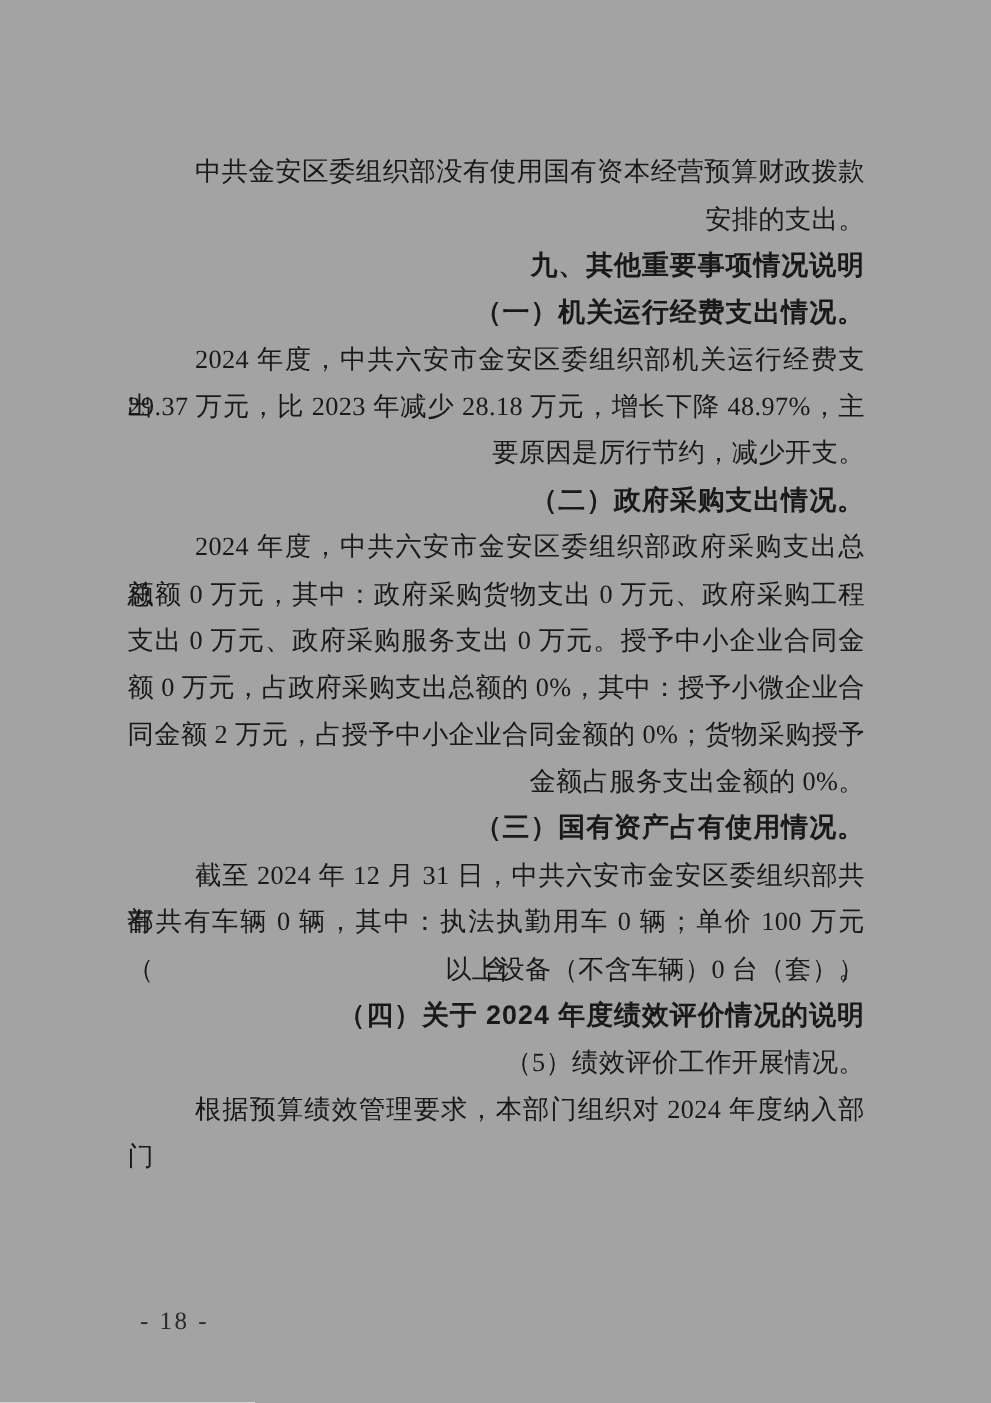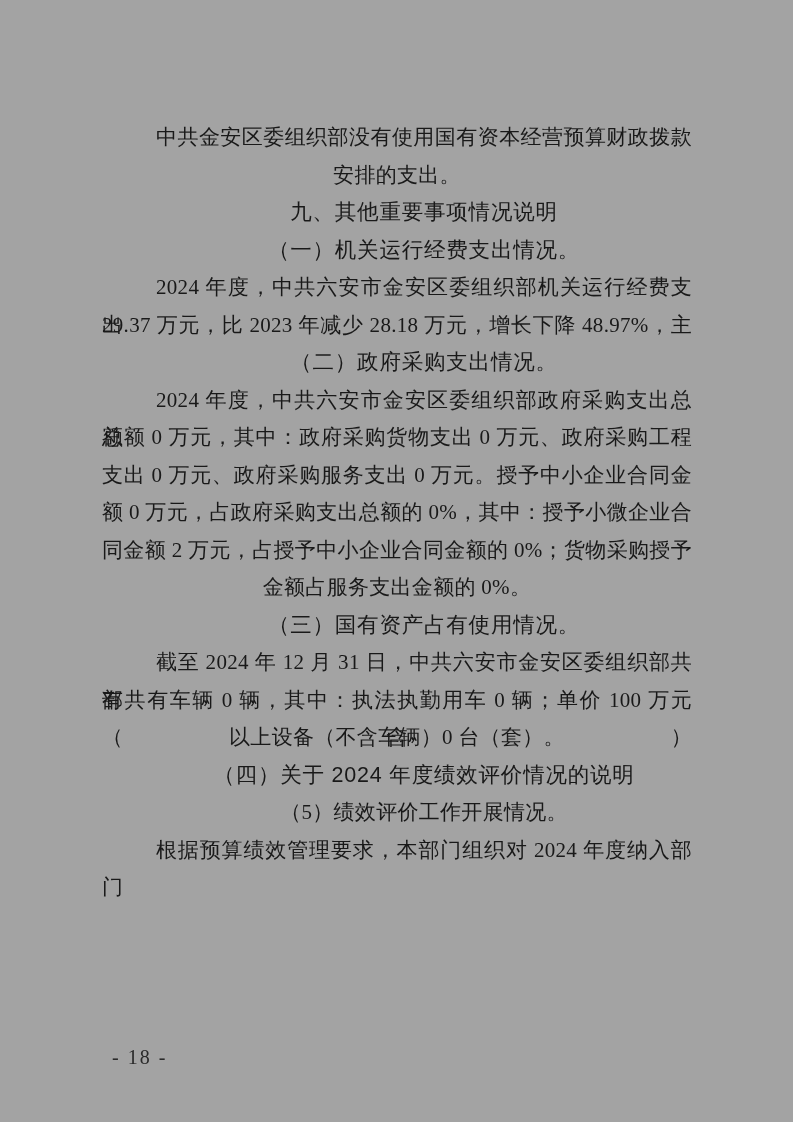--- a/index.html
+++ b/index.html
@@ -20,39 +20,39 @@
     left: 102px;
     top: 119px;
     width: 590px;
   }
   .ln {
     font-family: "Liberation Serif", "DejaVu Serif", serif;
     font-size: 21px;
     line-height: 37.5px;
     height: 37.5px;
     color: #191919;
-    text-align: center;
+    text-align: right;
     white-space: nowrap;
     letter-spacing: 0.3px;
   }
   
   .just {
     white-space: normal;
     text-align: justify;
     text-align-last: justify;
     text-justify: inter-character;
   }
   
   .indent {
     text-indent: 54px;
   }
   
   .head {
     font-family: "Liberation Sans", "DejaVu Sans", sans-serif;
-    font-weight: normal;
+    font-weight: bold;
     font-size: 21.5px;
     letter-spacing: 0.8px;
   }
   .footer {
     position: absolute;
     left: 112px;
     top: 1030px;
     font-family: "Liberation Serif", "DejaVu Serif", serif;
     font-size: 20px;
     letter-spacing: 2px;
@@ -64,20 +64,21 @@
 <body>
 
 <div class="page">
   <div class="content">
     <div class="ln just indent">中共金安区委组织部没有使用国有资本经营预算财政拨款</div>
     <div class="ln">安排的支出。</div>
     <div class="ln head indent">九、其他重要事项情况说明</div>
     <div class="ln head indent">（一）机关运行经费支出情况。</div>
     <div class="ln just indent">2024 年度，中共六安市金安区委组织部机关运行经费支出</div>
     <div class="ln just">29.37 万元，比 2023 年减少 28.18 万元，增长下降 48.97%，主</div>
+    <div class="ln">要原因是厉行节约，减少开支。</div>
     <div class="ln head indent">（二）政府采购支出情况。</div>
     <div class="ln just indent">2024 年度，中共六安市金安区委组织部政府采购支出总额</div>
     <div class="ln just">总额 0 万元，其中：政府采购货物支出 0 万元、政府采购工程</div>
     <div class="ln just">支出 0 万元、政府采购服务支出 0 万元。授予中小企业合同金</div>
     <div class="ln just">额 0 万元，占政府采购支出总额的 0%，其中：授予小微企业合</div>
     <div class="ln just">同金额 2 万元，占授予中小企业合同金额的 0%；货物采购授予</div>
     <div class="ln">金额占服务支出金额的 0%。</div>
     <div class="ln head indent">（三）国有资产占有使用情况。</div>
     <div class="ln just indent">截至 2024 年 12 月 31 日，中共六安市金安区委组织部共有</div>
     <div class="ln just">部共有车辆 0 辆，其中：执法执勤用车 0 辆；单价 100 万元（含）</div>

